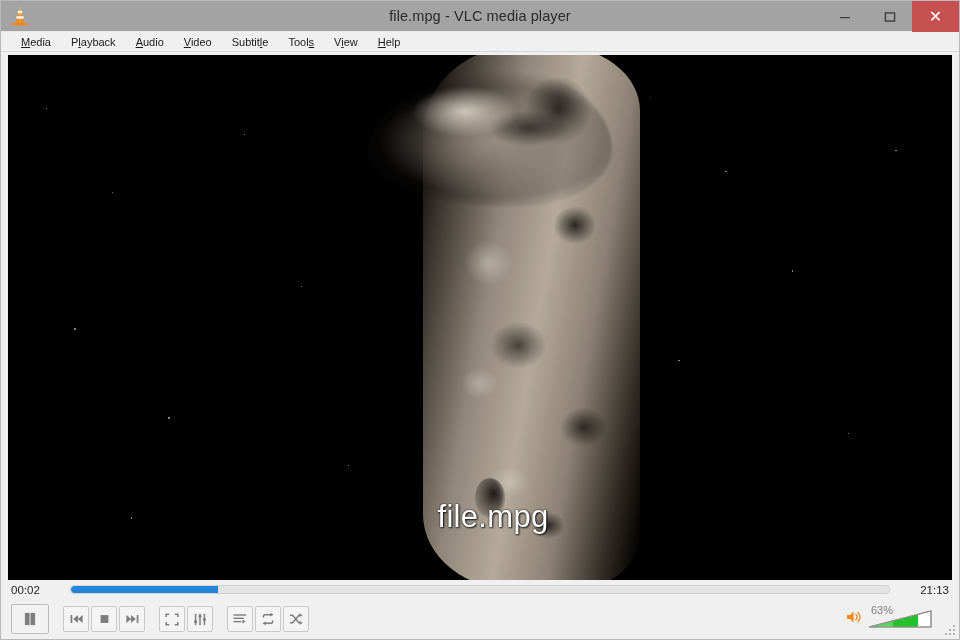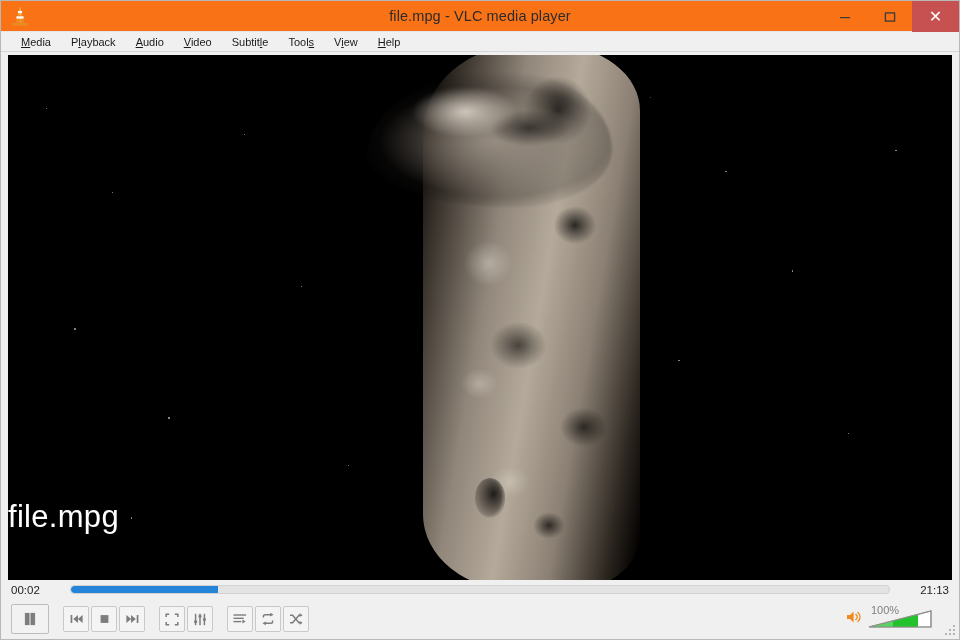--- a/index.html
+++ b/index.html
@@ -19,21 +19,21 @@
     border: 1px solid #b8b8b8;
     display: flex;
     flex-direction: column;
   }
 
   
   .titlebar {
     position: relative;
     height: 31px;
     min-height: 31px;
-    background: #f97316;
+    background: #a3a3a3;
     border-bottom: 1px solid #e6e6e6;
     display: flex;
     align-items: center;
   }
   .cone-icon {
     position: absolute;
     left: 8px; top: 4px;
     width: 22px; height: 22px;
   }
   .title-text {
@@ -166,25 +166,27 @@
     top: -4%;
     width: 30%;
     height: 110%;
     background: radial-gradient(ellipse 46% 48% at 50% 46%, rgba(120,110,100,.18) 0%, rgba(0,0,0,0) 76%);
     filter: blur(6px);
   }
   .subtitle {
     position: absolute;
     left: 0; right: 0;
     bottom: 8.5%;
+    text-align: center;
     color: #ffffff;
     font-size: 31px;
     font-family: "Liberation Sans", sans-serif;
     letter-spacing: 0.3px;
     text-shadow: 0 0 2px rgba(0,0,0,.9), 1px 1px 2px rgba(0,0,0,.8);
+    padding-left: 26px;
   }
 
   
   .seekrow {
     height: 19px;
     min-height: 19px;
     display: flex;
     align-items: center;
     padding: 0 10px;
     background: #f0f0f0;
@@ -490,21 +492,21 @@
               <polygon points="2,19 64,3 64,19"></polygon>
             </clipPath>
           </defs>
           <polygon points="2,19 64,3 64,19" fill="#ffffff" stroke="#9a9a9a" stroke-width="1.1"></polygon>
           <g clip-path="url(#volclip)">
             <rect id="volfill" x="0" y="0" width="51" height="22" fill="#22c32a"></rect>
             <rect x="0" y="0" width="26" height="22" fill="#ffffff" opacity=".26"></rect>
           </g>
           <polygon points="2,19 64,3 64,19" fill="none" stroke="#8f8f8f" stroke-width="1.1"></polygon>
         </svg>
-        <span class="volpct">100%</span>
+        <span class="volpct">63%</span>
       </div>
     </div>
 
     <div class="grip">
       <i style="right:0;  bottom:0;"></i>
       <i style="right:4px;bottom:0;"></i>
       <i style="right:8px;bottom:0;"></i>
       <i style="right:0;  bottom:4px;"></i>
       <i style="right:4px;bottom:4px;"></i>
       <i style="right:0;  bottom:8px;"></i>

